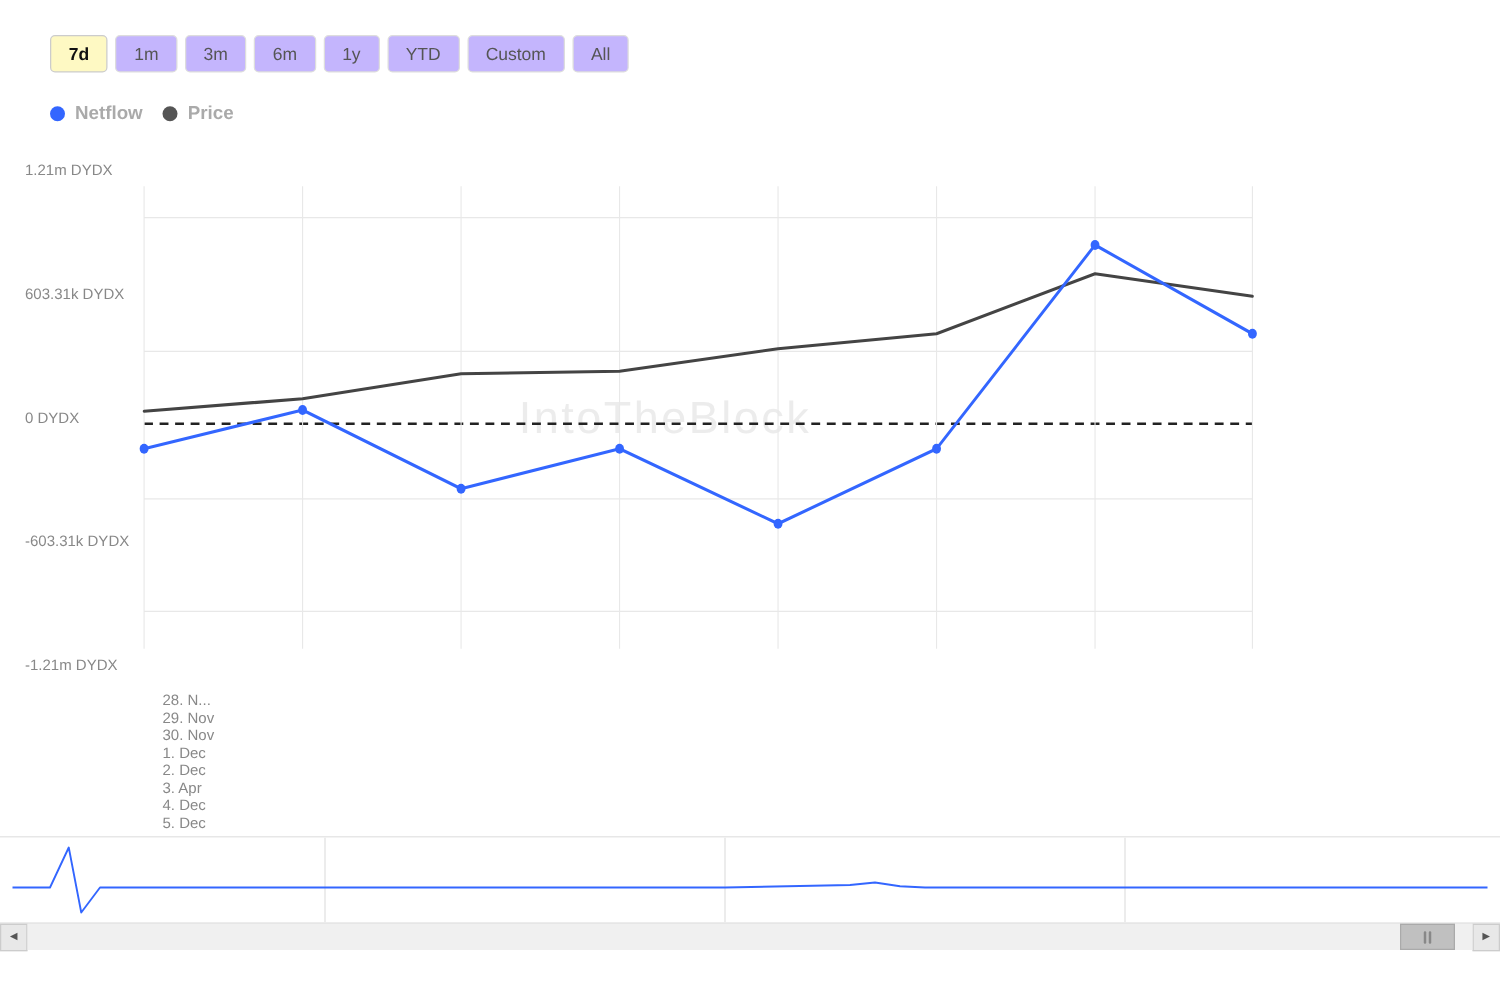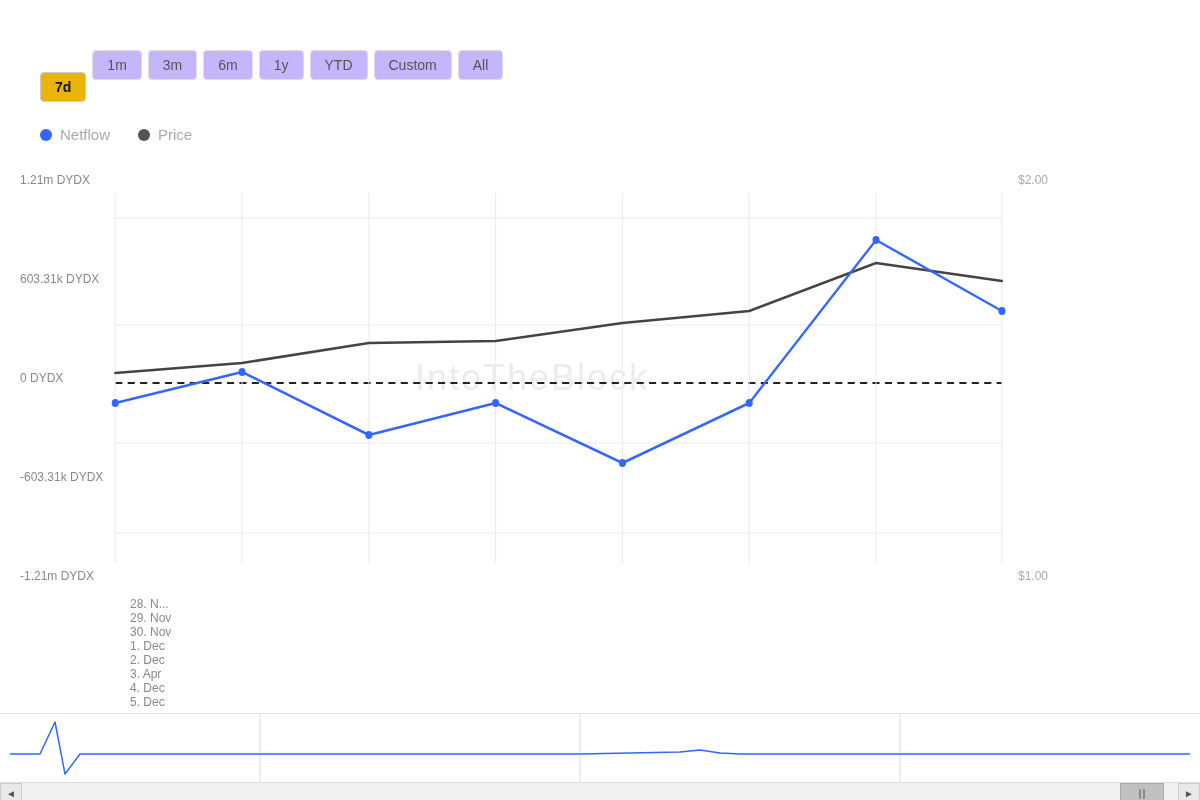--- a/index.html
+++ b/index.html
@@ -32,33 +32,33 @@
       border: 1px solid #ddd;
       border-radius: 4px;
       background: #c4b5fd;
       cursor: pointer;
       font-size: 14px;
       color: #555;
       font-weight: 400;
     }
 
     .time-btn.active {
-      background: #eab308;
+      background: #fef9c3;
       font-weight: 700;
       color: #111;
       border-color: #ccc;
-      margin-top: 44px;
     }
 
     
     .legend {
       display: flex;
       align-items: flex-start;
       padding: 8px 40px 20px 40px;
-      gap: 28px;
+      gap: 16px;
+      font-weight: bold;
     }
 
     .legend-item {
       display: flex;
       align-items: center;
       gap: 8px;
     }
 
     .legend-dot {
       width: 12px;
@@ -237,27 +237,20 @@
   <div class="chart-area">
 
     <div class="y-labels-left">
       <span class="y-label">1.21m DYDX</span>
       <span class="y-label">603.31k DYDX</span>
       <span class="y-label">0 DYDX</span>
       <span class="y-label">-603.31k DYDX</span>
       <span class="y-label">-1.21m DYDX</span>
     </div>
 
-    <div class="y-labels-right">
-      <span class="y-label-right">$2.00</span>
-      <span class="y-label-right"></span>
-      <span class="y-label-right"></span>
-      <span class="y-label-right"></span>
-      <span class="y-label-right">$1.00</span>
-    </div>
 
     <div class="watermark">IntoTheBlock</div>
 
     <svg class="chart-svg" viewBox="0 0 1200 430" preserveAspectRatio="none" style="position:absolute;top:0;left:0;">
 
       <line x1="130" y1="55" x2="1130" y2="55" stroke="#e8e8e8" stroke-width="1"></line>
       <line x1="130" y1="162" x2="1130" y2="162" stroke="#e8e8e8" stroke-width="1"></line>
 
       <line x1="130" y1="220" x2="1130" y2="220" stroke="#222" stroke-width="2" stroke-dasharray="8,6"></line>
       <line x1="130" y1="280" x2="1130" y2="280" stroke="#e8e8e8" stroke-width="1"></line>

